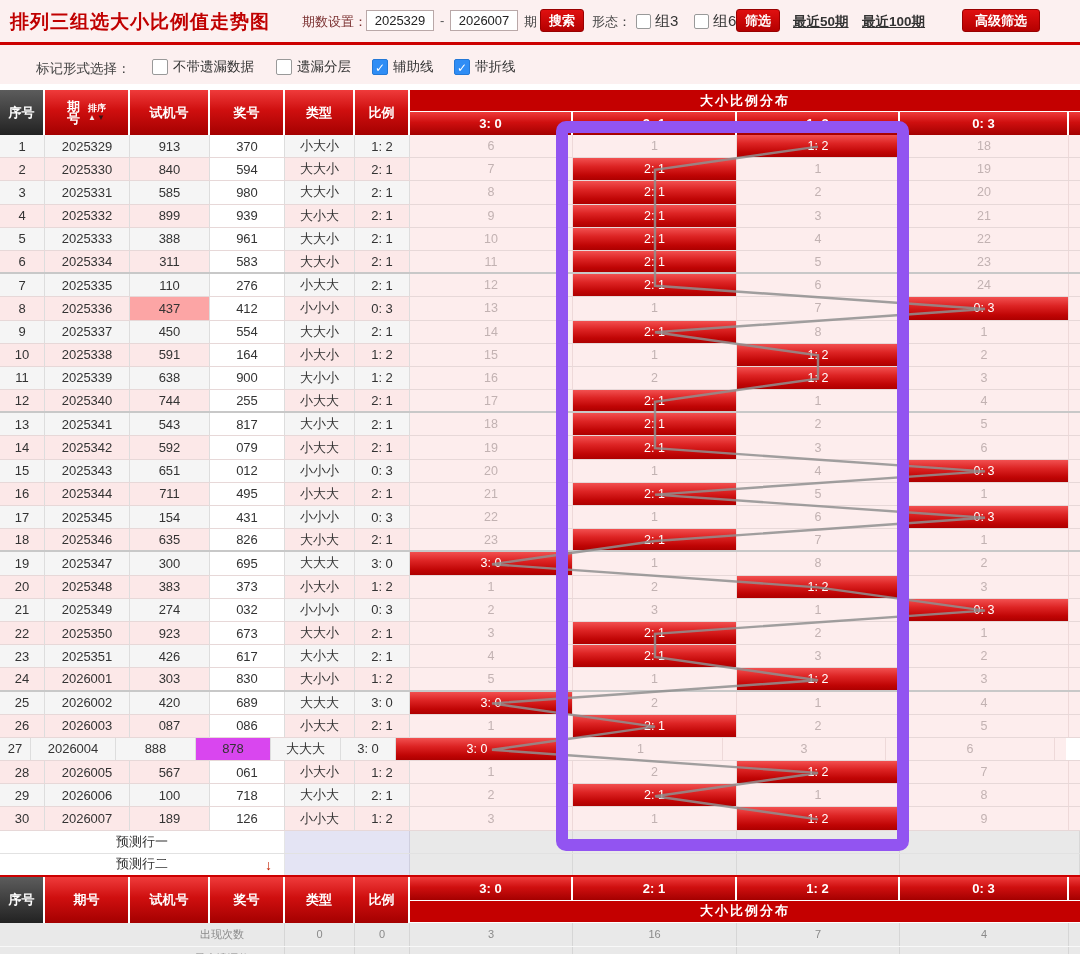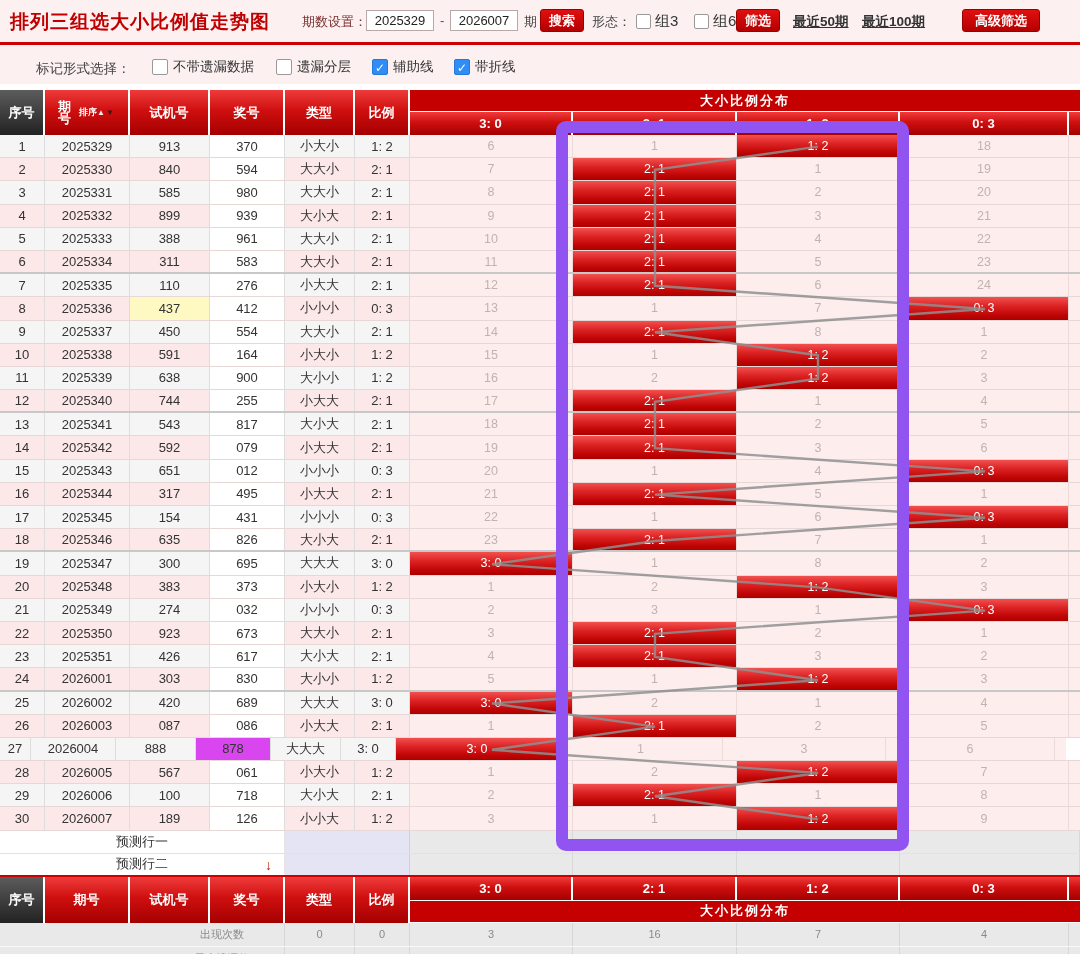--- a/index.html
+++ b/index.html
@@ -42,21 +42,21 @@
 
   
   .predrow { display:flex; height:23px; border-bottom:1px solid #e2e2e2; background:#fff; }
   .pred-label { width:285px; display:flex; align-items:center; justify-content:center; font-size:13px; color:#333; position:relative; border-right:1px solid #e5e5e5; }
   .pred-lav { width:125px; background:#e4e4f4; border-right:1px solid #cfcfdf; }
   .pred-gray { background:#e9e9e9; border-right:1px solid #d8d8d8; }
   .statrow { display:flex; height:24px; background:#e9e9e9; border-bottom:1px solid #f8f8f8; }
   .statrow .cell { border-right:1px solid #d6d6d6; color:#8a8a8a; font-size:11px; }
   .dn-arrow { position:absolute; right:12px; top:4px; color:#c22000; font-size:14px; font-weight:bold; line-height:14px; }
 
-  .sortbox { display:flex; flex-direction:row; align-items:center; margin-left:8px; line-height:9px; }
+  .sortbox { display:flex; flex-direction:column; align-items:center; margin-left:8px; line-height:9px; }
   .sortbox .sr { font-size:9px; letter-spacing:0; }
   .arrows { font-size:8px; letter-spacing:1px; }
   .arrows .up { color:#f5e9e9; cursor:pointer; }
   .arrows .dn { color:#3a1515; cursor:pointer; }
   .stack2 { line-height:12px; text-align:center; }
 
   
   .purple-rect { position:absolute; left:556px; top:121px; width:353px; height:730px; border:12px solid #9254f1; border-radius:10px; z-index:20; pointer-events:none; }
 </style>
 </head>
@@ -225,21 +225,21 @@
           <div class="cell" style="width: 55px; background: rgb(245, 245, 245);">2: 1</div>
           <div class="cell dist" style="width: 163px;">12</div>
           <div class="cell dist hit" style="width: 164px;">2: 1</div>
           <div class="cell dist" style="width: 163px;">6</div>
           <div class="cell dist" style="width: 169px;">24</div>
           <div class="cell dist" style="width: 11px; border-right: none;"></div>
         </div>
         <div class="row">
           <div class="cell" style="width: 45px; background: rgb(252, 232, 232);">8</div>
           <div class="cell" style="width: 85px; background: rgb(252, 232, 232);">2025336</div>
-          <div class="cell" style="width: 80px; background: #fef9c3;">437</div>
+          <div class="cell" style="width: 80px; background: #fca5a5;">437</div>
           <div class="cell" style="width: 75px; background: rgb(255, 255, 255);">412</div>
           <div class="cell" style="width: 70px; background: rgb(252, 232, 232);">小小小</div>
           <div class="cell" style="width: 55px; background: rgb(252, 232, 232);">0: 3</div>
           <div class="cell dist" style="width: 163px;">13</div>
           <div class="cell dist" style="width: 164px;">1</div>
           <div class="cell dist" style="width: 163px;">7</div>
           <div class="cell dist hit" style="width: 169px;">0: 3</div>
           <div class="cell dist" style="width: 11px; border-right: none;"></div>
         </div>
         <div class="row">
@@ -329,21 +329,21 @@
           <div class="cell" style="width: 55px; background: rgb(245, 245, 245);">0: 3</div>
           <div class="cell dist" style="width: 163px;">20</div>
           <div class="cell dist" style="width: 164px;">1</div>
           <div class="cell dist" style="width: 163px;">4</div>
           <div class="cell dist hit" style="width: 169px;">0: 3</div>
           <div class="cell dist" style="width: 11px; border-right: none;"></div>
         </div>
         <div class="row">
           <div class="cell" style="width: 45px; background: rgb(252, 232, 232);">16</div>
           <div class="cell" style="width: 85px; background: rgb(252, 232, 232);">2025344</div>
-          <div class="cell" style="width: 80px; background: rgb(252, 232, 232);">317</div>
+          <div class="cell" style="width: 80px; background: rgb(252, 232, 232);">711</div>
           <div class="cell" style="width: 75px; background: rgb(255, 255, 255);">495</div>
           <div class="cell" style="width: 70px; background: rgb(252, 232, 232);">小大大</div>
           <div class="cell" style="width: 55px; background: rgb(252, 232, 232);">2: 1</div>
           <div class="cell dist" style="width: 163px;">21</div>
           <div class="cell dist hit" style="width: 164px;">2: 1</div>
           <div class="cell dist" style="width: 163px;">5</div>
           <div class="cell dist" style="width: 169px;">1</div>
           <div class="cell dist" style="width: 11px; border-right: none;"></div>
         </div>
         <div class="row">

